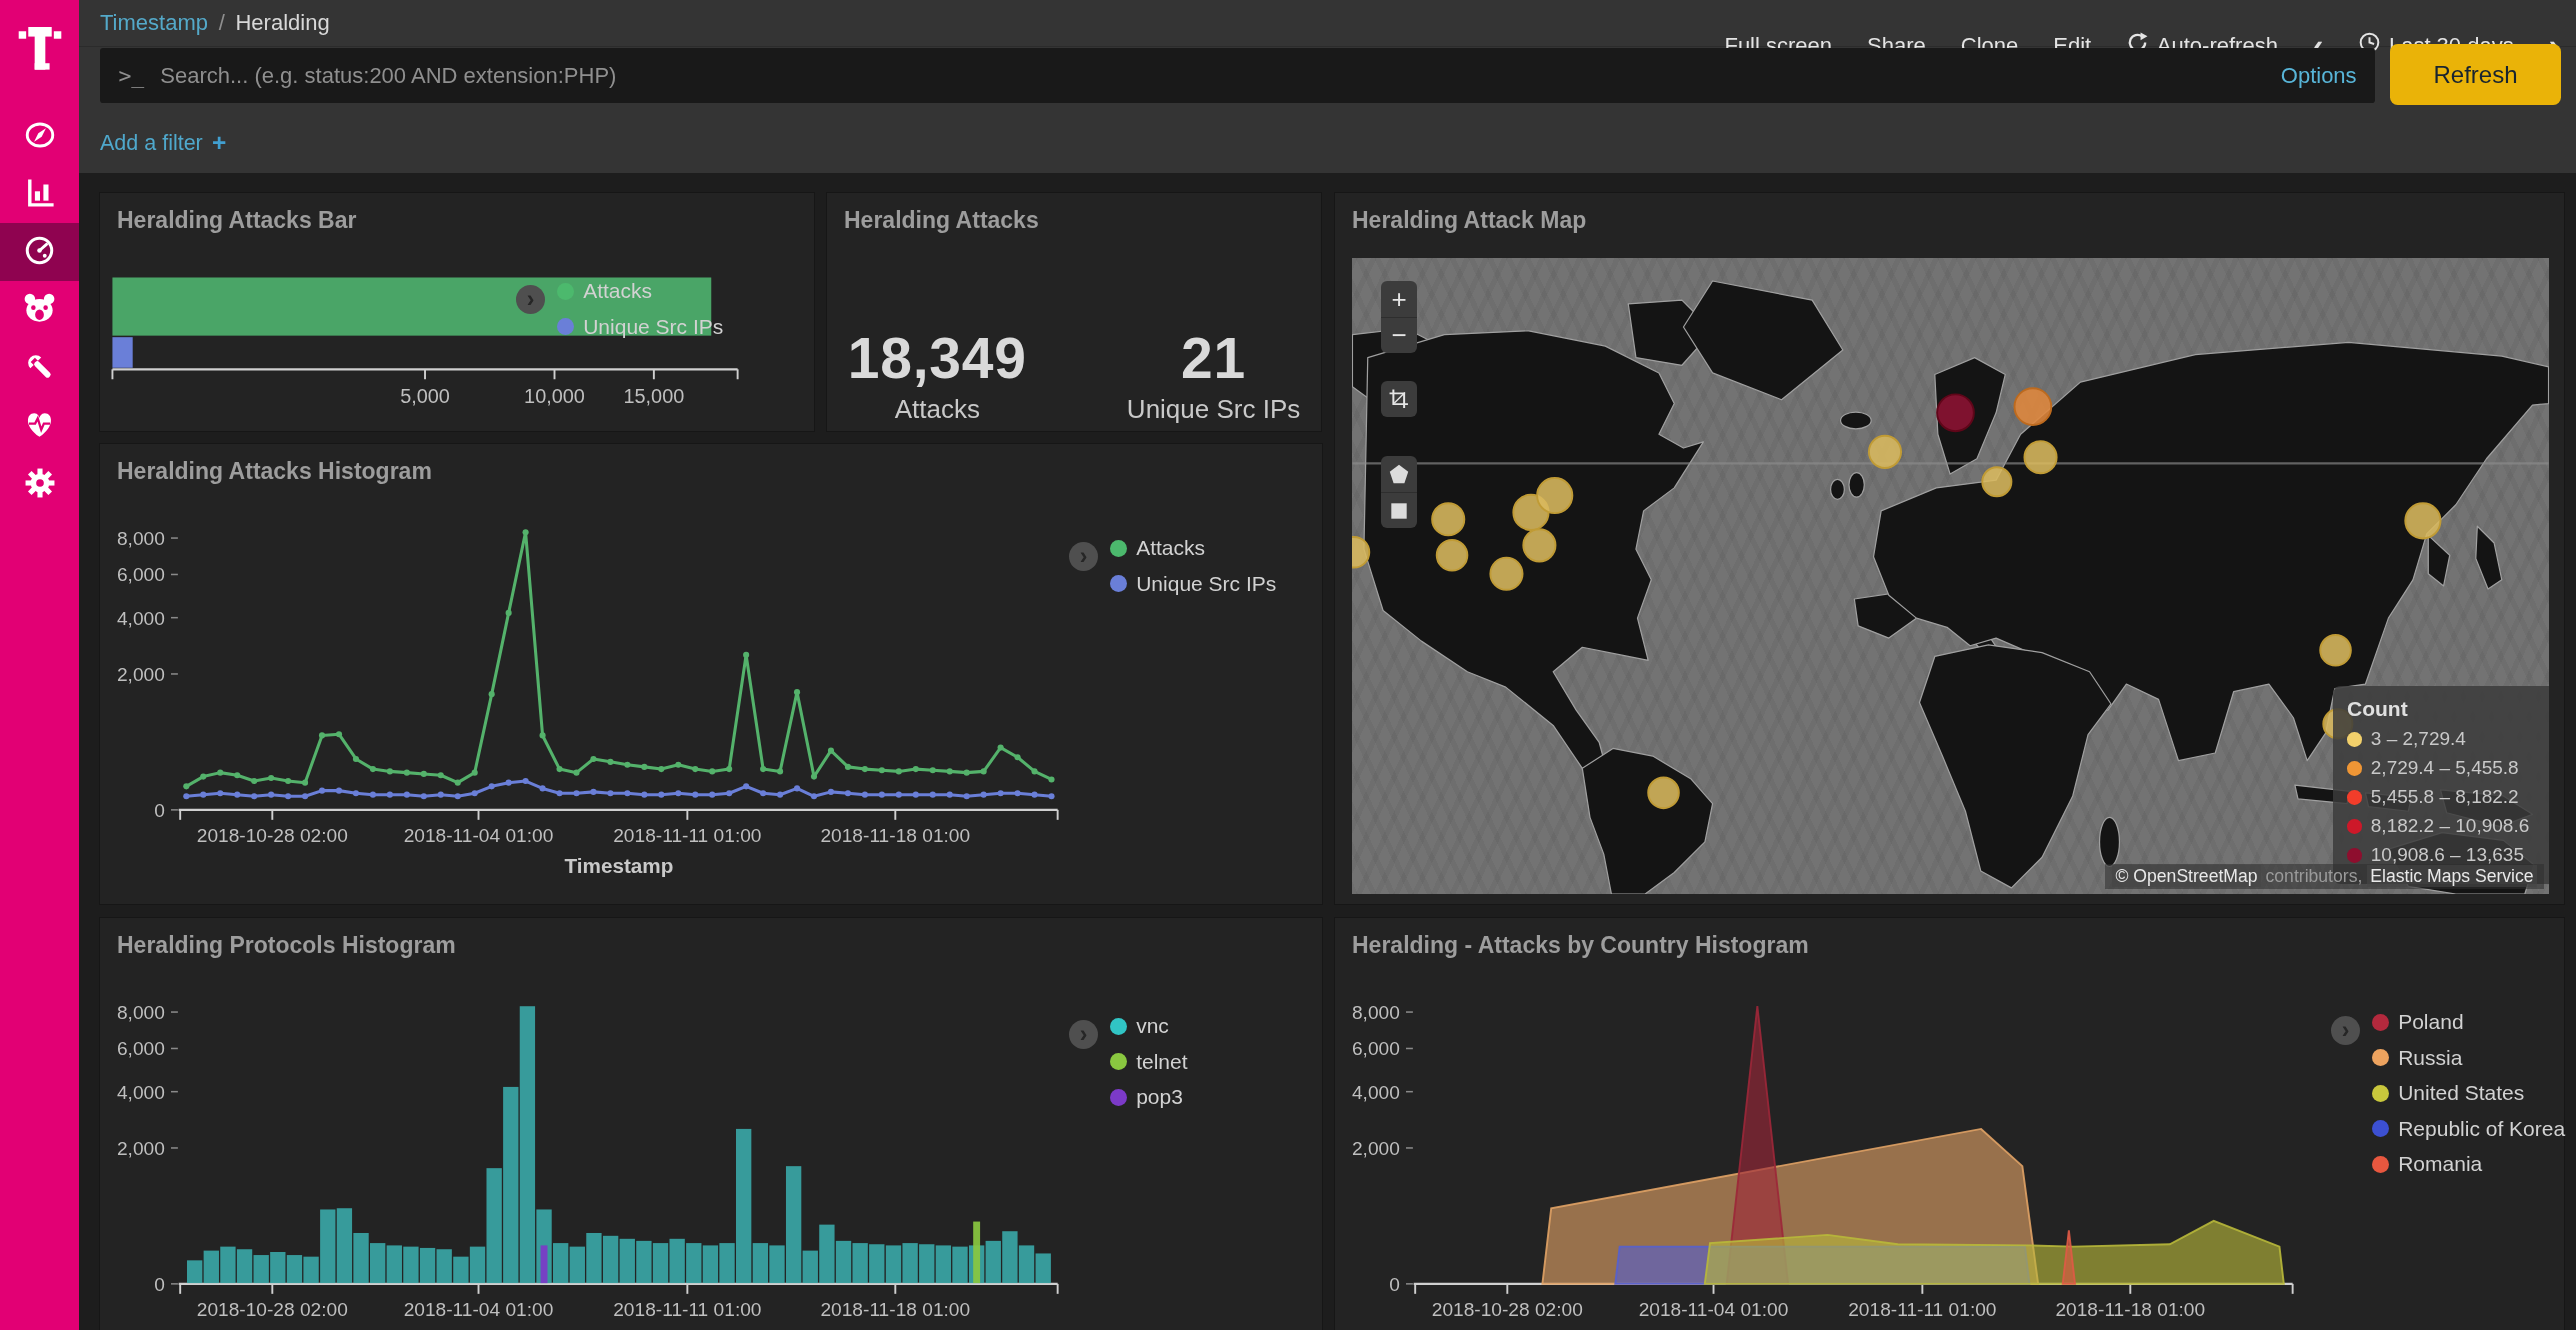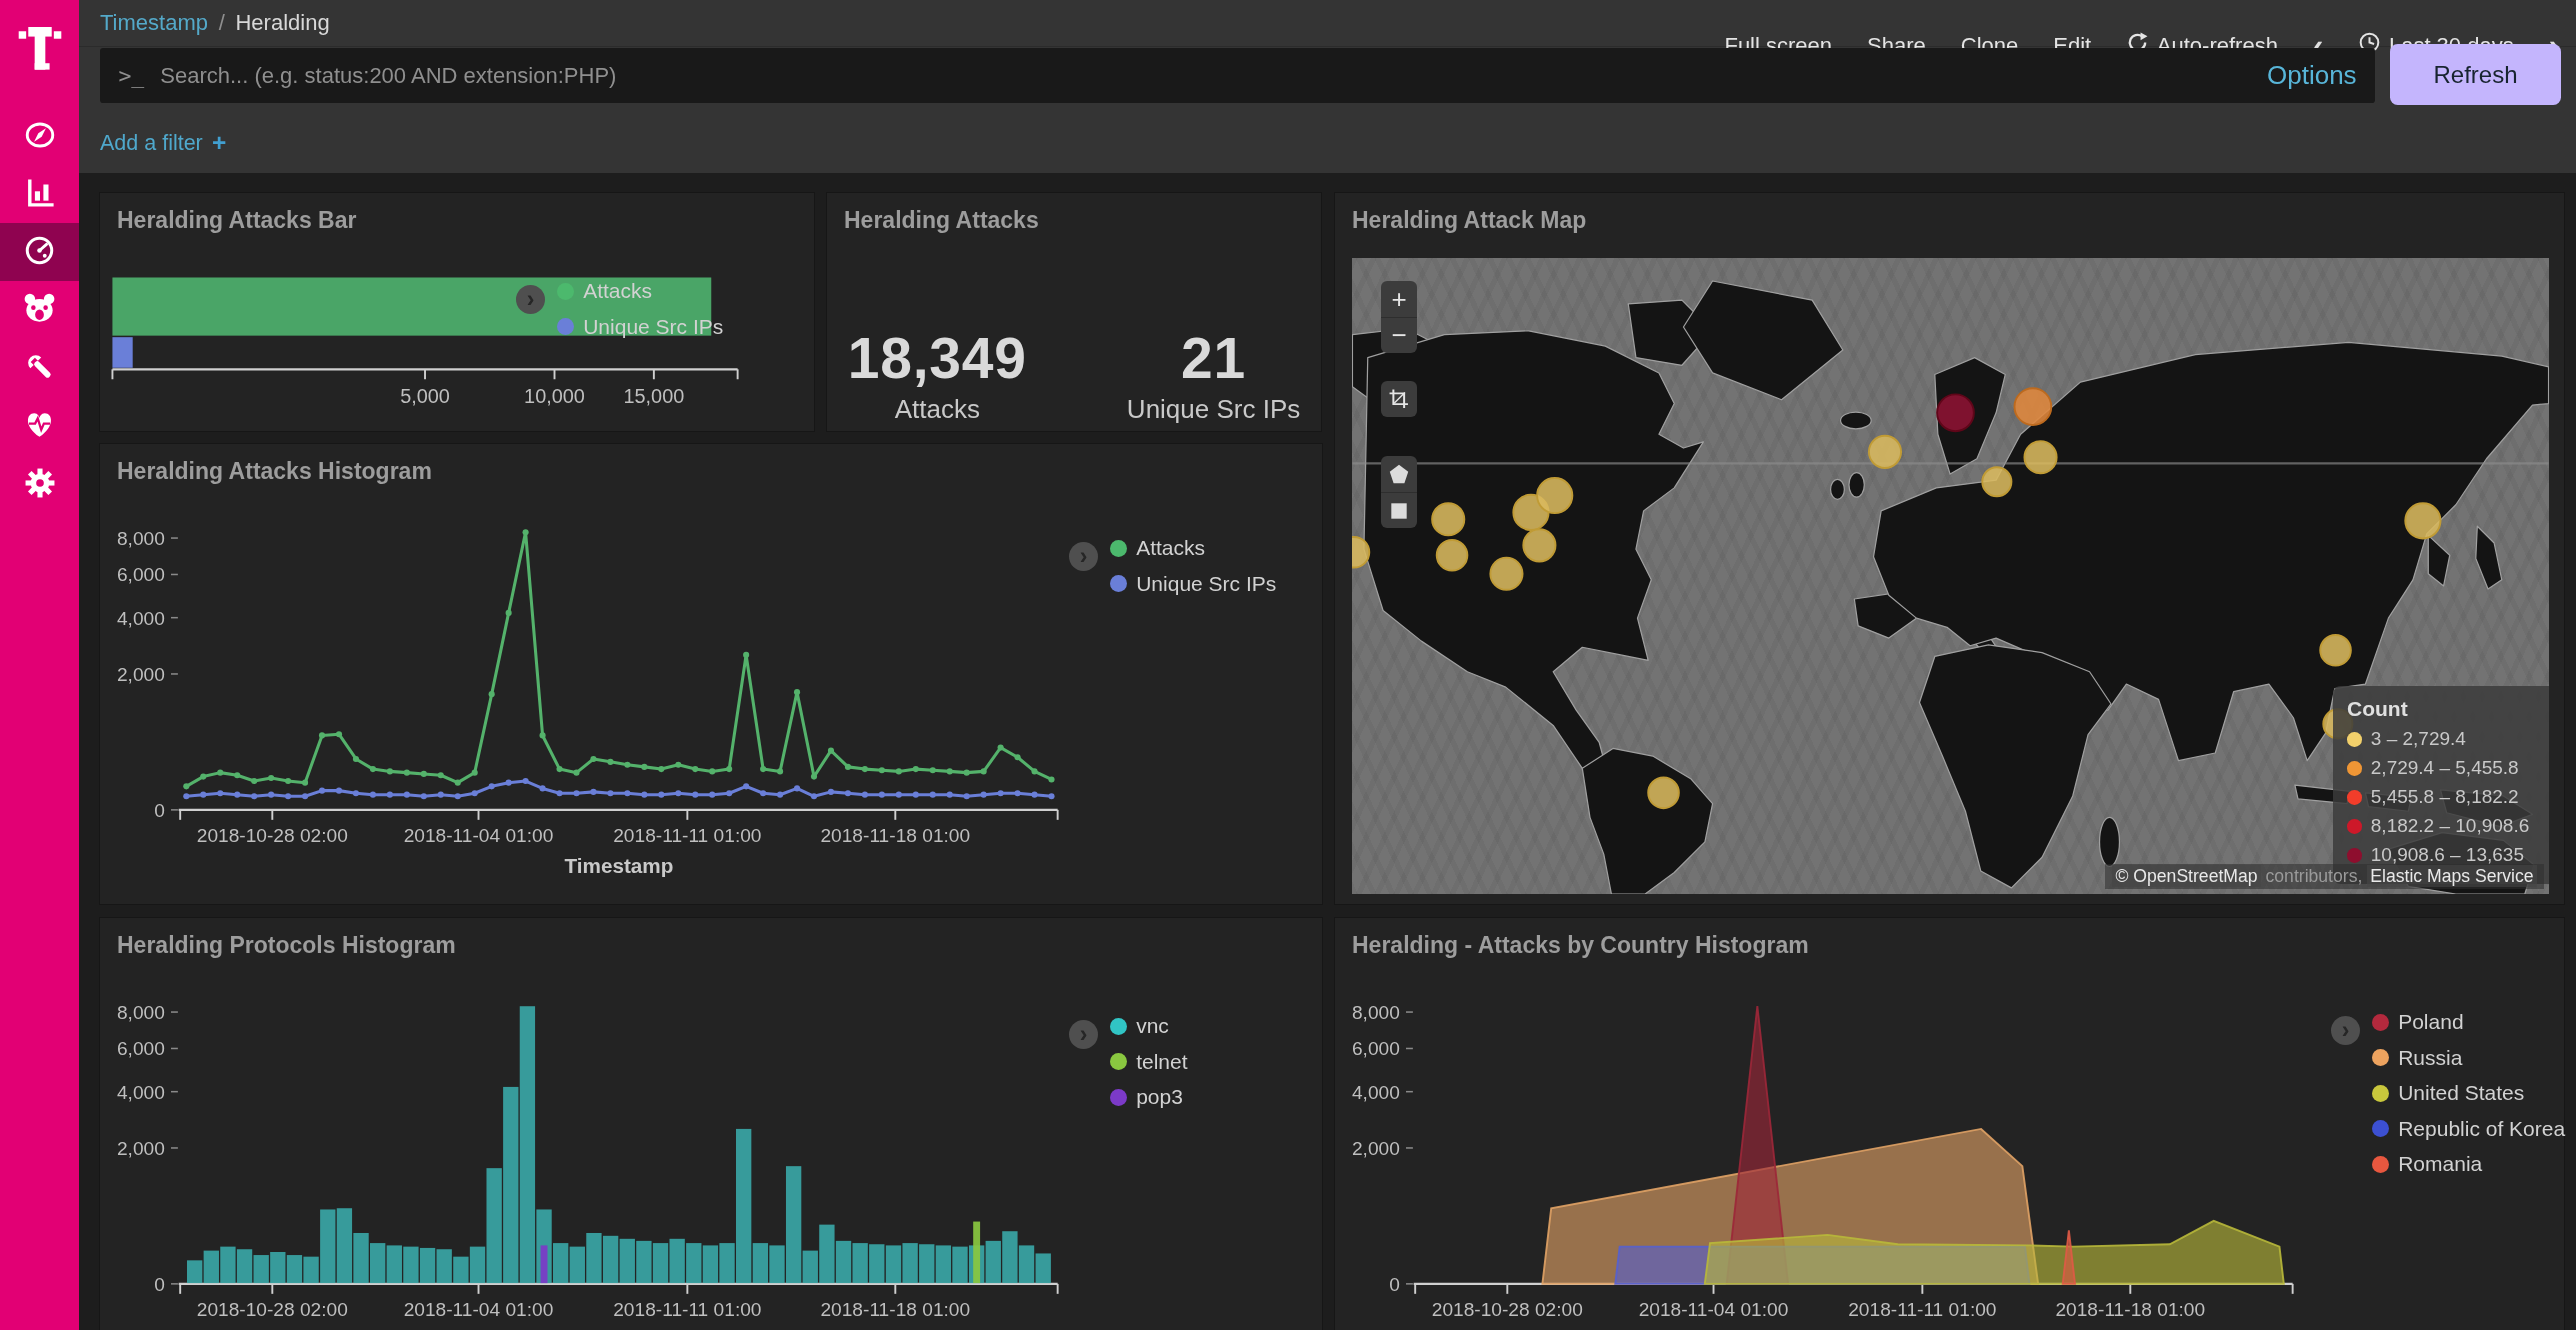--- a/index.html
+++ b/index.html
@@ -19,22 +19,22 @@
   .bc-sep{color:#8f8f8f;}
   .bc-cur{color:#d8d8d8;}
   .topmenu{margin-left:auto;margin-right:17px;display:flex;align-items:center;gap:35px;font-size:22px;color:#e4e4e4;margin-top:45px;}
   .topmenu .titem{cursor:pointer;display:flex;align-items:center;gap:7.7px;}
   .chev{font-size:31px;font-weight:bold;color:#e0e0e0;line-height:1;cursor:pointer;}
   .searchbox{position:absolute;left:100px;top:48px;width:2275px;height:55px;background:#191919;border-radius:3.1px;
              display:flex;align-items:center;padding:0 18.4px;box-sizing:border-box;}
   .prompt{font-family:"DejaVu Sans Mono",monospace;color:#8f8f8f;font-size:21.5px;margin-right:14px;}
   .searchbox input{flex:1;background:transparent;border:none;outline:none;color:#dddddd;font-size:22px;font-family:"Liberation Sans",sans-serif;}
   .searchbox input::placeholder{color:#8f8f8f;opacity:1;}
-  .options-link{color:#58b5d8;font-size:26px;margin-left:15.3px;cursor:pointer;}
-  .refresh-btn{position:absolute;left:2390px;top:44px;width:171px;height:61px;background:#c4b5fd;border:none;border-radius:7.7px;
+  .options-link{color:#58b5d8;font-size:22px;margin-left:15.3px;cursor:pointer;}
+  .refresh-btn{position:absolute;left:2390px;top:44px;width:171px;height:61px;background:#eab308;border:none;border-radius:7.7px;
                font-size:24px;color:#182430;font-family:"Liberation Sans",sans-serif;cursor:pointer;}
   .filterrow{position:absolute;left:100px;top:129px;font-size:21.5px;color:#4fa8cc;display:flex;gap:9.2px;align-items:center;cursor:pointer;}
   .filterrow .plus{font-weight:bold;font-size:24.5px;color:#419fd0;}
   
   .panel{position:absolute;background:#232323;border:0.8px solid #161616;box-sizing:border-box;}
   .ptitle{margin:0;padding:14px 17px;font-size:23px;font-weight:700;color:#9d9d9d;white-space:nowrap;overflow:hidden;}
   #p-bar{left:99px;top:192px;width:716px;height:240px;}
   #p-metric{left:826px;top:192px;width:496px;height:240px;}
   #p-map{left:1334px;top:192px;width:1231px;height:713px;}
   #p-line{left:99px;top:443px;width:1224px;height:462px;}

